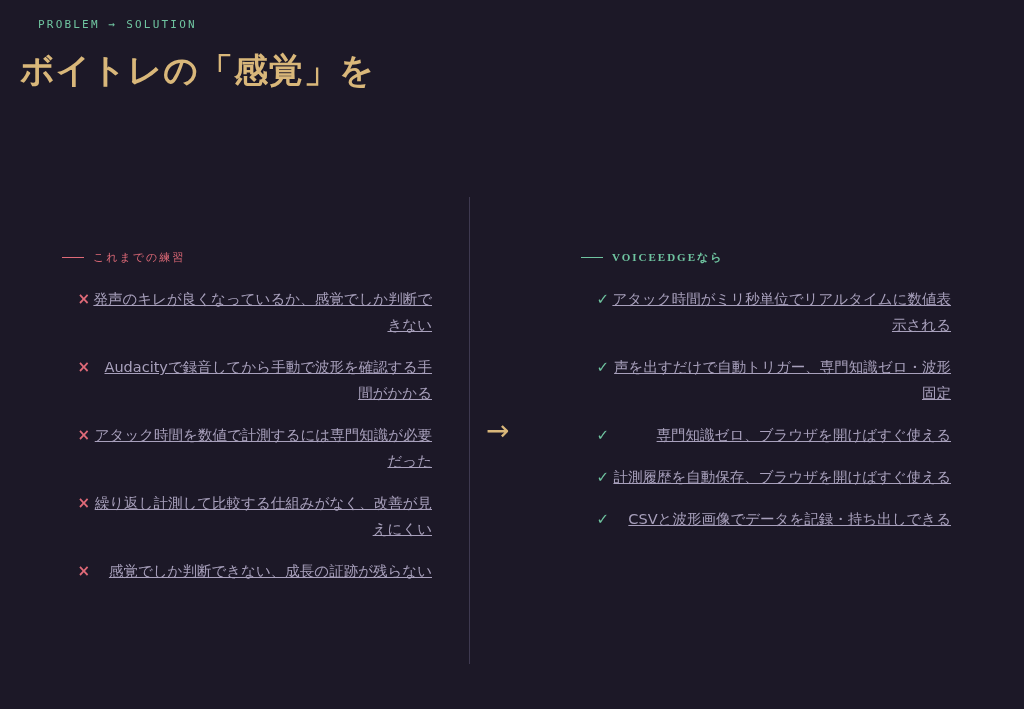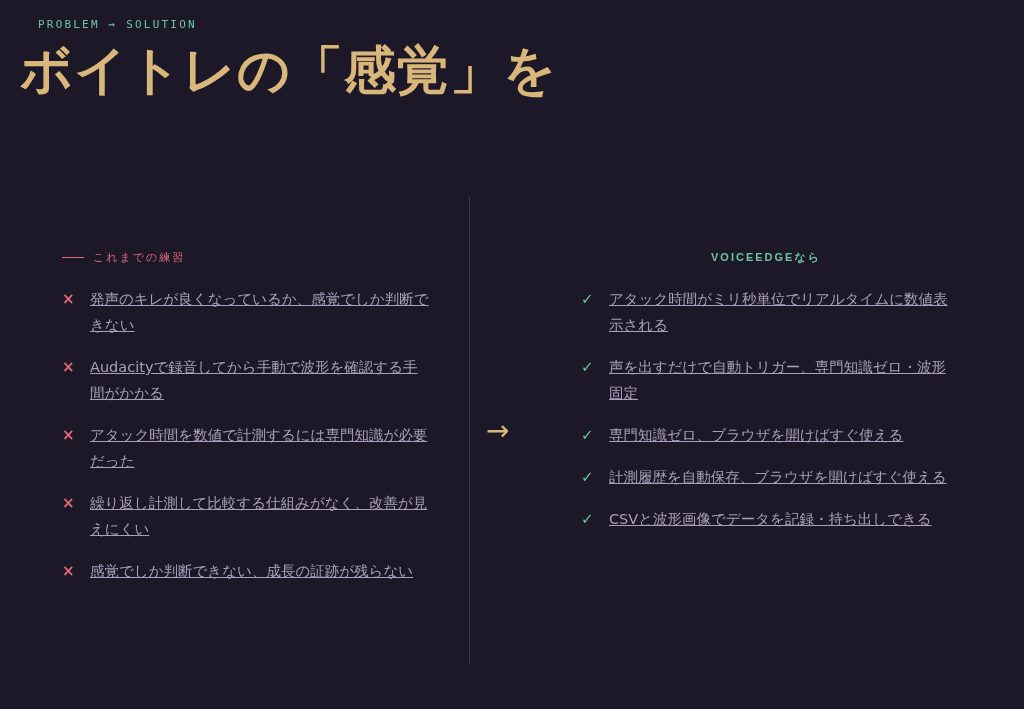--- a/index.html
+++ b/index.html
@@ -23,21 +23,21 @@
       letter-spacing: 2.2px;
       color: #6fc4a0;
       margin-left: 20px;
     }
     .headline {
       position: absolute;
       left: 20px;
       top: 42px;
       font-family: "DejaVu Serif", "Liberation Serif", serif;
       font-weight: bold;
-      font-size: 52px;
+      font-size: 34px;
       line-height: 56px;
       color: #d9b77a;
       letter-spacing: 1px;
     }
     .headline .line2 {
       display: block;
       text-indent: -8px;
     }
     .divider {
       position: absolute;
@@ -52,20 +52,21 @@
       left: 486px;
       top: 416px;
       font-size: 28px;
       line-height: 30px;
       color: #d9b77a;
     }
     .column {
       position: absolute;
       top: 250px;
       width: 370px;
+      text-align: right;
     }
     .column.left { left: 62px; }
     .column.right { left: 581px; }
     .col-label {
       display: flex;
       align-items: center;
       font-size: 11px;
       letter-spacing: 2px;
       height: 14px;
       margin-bottom: 22px;
@@ -73,23 +74,22 @@
     .col-label .dash {
       display: inline-block;
       width: 22px;
       height: 1px;
       margin-right: 9px;
     }
     .left .col-label { color: #e06a78; }
     .left .col-label .dash { background: #e06a78; }
     .right .col-label {
       color: #6fc4a0;
-      font-family: Liberation Sans, sans-serif;
+      font-family: Liberation Serif, serif;
       font-weight: bold;
-      flex-direction: column;
     }
     .right .col-label .dash { background: #6fc4a0; }
     .items { list-style: none; }
     .item {
       display: flex;
       align-items: flex-start;
       font-size: 14.5px;
       line-height: 26px;
       color: #a8a0bc;
       margin-bottom: 16px;

